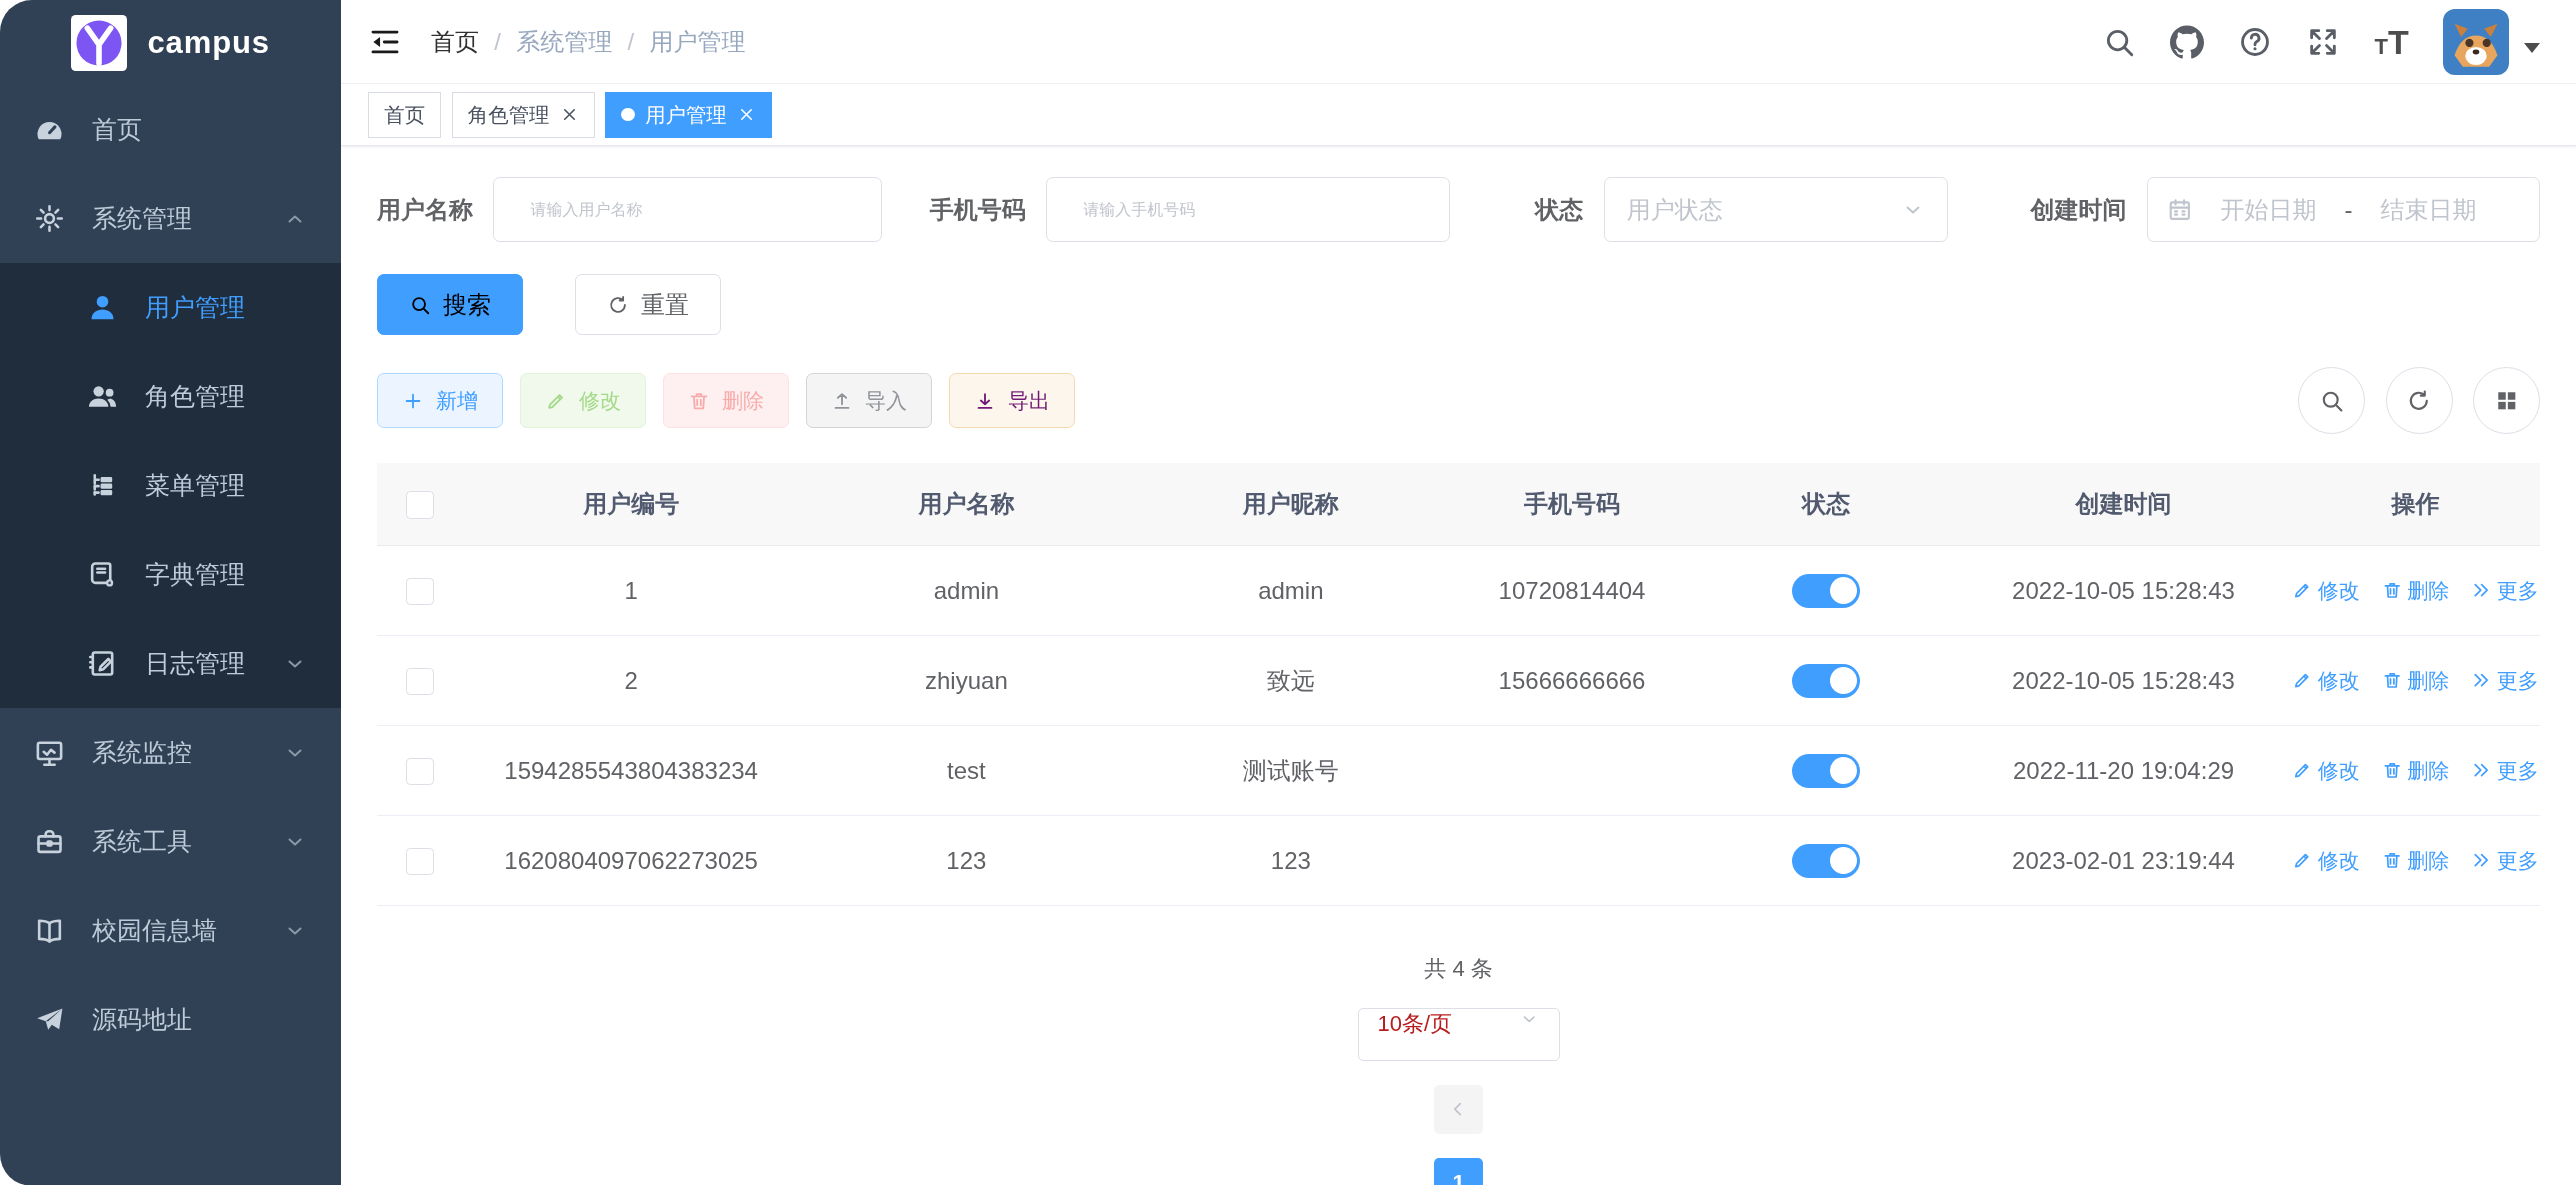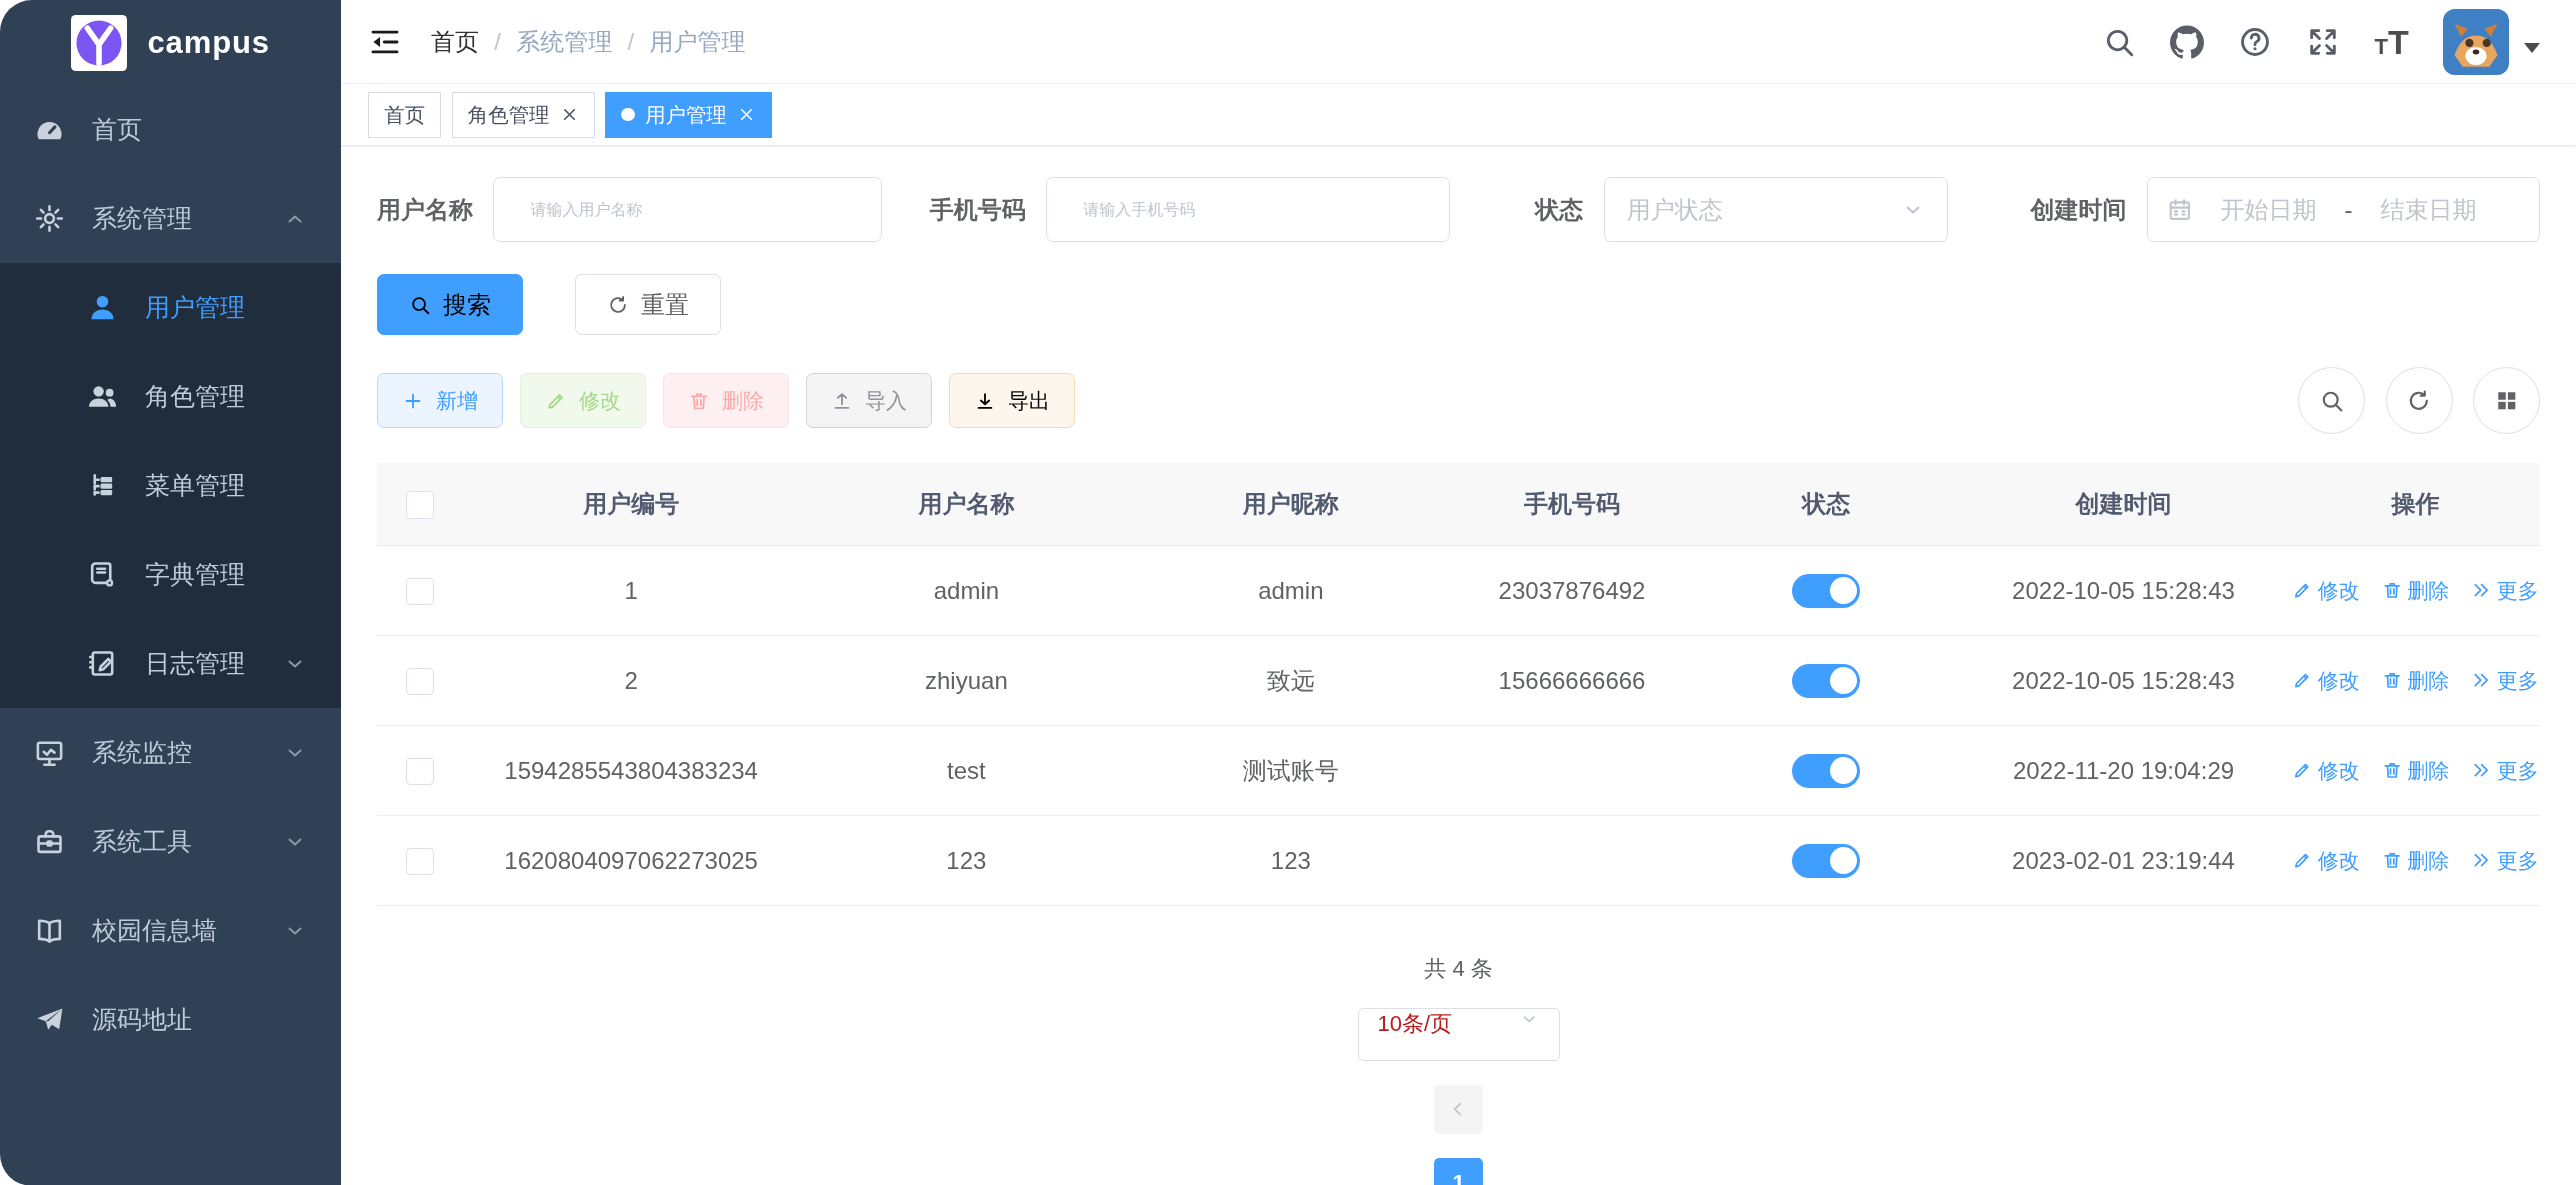--- a/index.html
+++ b/index.html
@@ -72,21 +72,21 @@
   .btn-primary{background:#409EFF;border-color:#409EFF;color:#000000;}
   .btn-default{background:#fff;border-color:#dcdfe6;color:#606266;margin-left:30px;}
   .btn-lg{height:61px;padding:0 31px;font-size:24px;}
   .btn-sm{height:55px;padding:0 24px;font-size:21px;}
   .actions-row{display:flex;align-items:center;margin-bottom:29px;}
   .actions-left{display:flex;gap:17px;}
   .btn-plain-primary{background:#ecf5ff;border-color:#b3d8ff;color:#409EFF;}
   .btn-plain-success{background:#f0f9eb;border-color:#e1f3d8;color:#a4da89;}
   .btn-plain-danger{background:#fef0f0;border-color:#fde2e2;color:#f9abab;}
   .btn-plain-info{background:#f4f4f5;border-color:#d3d4d6;color:#909399;}
-  .btn-plain-warning{background:#fdf6ec;border-color:#f5dab1;color:#000000;align-items:center;}
+  .btn-plain-warning{background:#fdf6ec;border-color:#f5dab1;color:#701a75;align-items:center;}
   .actions-right{margin-left:auto;display:flex;gap:20.4px;}
   .circle-btn{width:65px;height:65px;border-radius:50%;border:0.9px solid #dcdfe6;background:#fff;display:flex;align-items:center;justify-content:center;color:#606266;cursor:pointer;}
   .circle-btn svg{width:25.6px;height:25.6px;}
 
   
   table.user-table{width:100%;border-collapse:collapse;table-layout:fixed;}
   .user-table thead th{background:#f8f8f9;height:80px;font-size:24px;color:#515a6e;font-weight:bold;text-align:center;border-bottom:0.9px solid #e8eaec;}
   .user-table tbody td{height:87px;font-size:24px;color:#606266;text-align:center;border-bottom:0.9px solid #ebeef5;background:#fff;}
   .checkbox{display:inline-block;width:25.6px;height:25.6px;border:1.7px solid #dcdfe6;border-radius:4.3px;background:#fff;cursor:pointer;vertical-align:middle;}
   .switch{display:inline-block;width:68px;height:34px;border-radius:17px;background:#409EFF;position:relative;cursor:pointer;vertical-align:middle;}
@@ -513,21 +513,21 @@
             <th>创建时间</th>
             <th>操作</th>
           </tr>
         </thead>
         <tbody>
           <tr>
             <td><span class="checkbox"></span></td>
             <td>1</td>
             <td>admin</td>
             <td>admin</td>
-            <td>23037876492</td>
+            <td>10720814404</td>
             <td><span class="switch"><span class="knob"></span></span></td>
             <td>2022-10-05 15:28:43</td>
             <td>
                 <span class="row-actions">
               <span class="link-btn">
                     <svg viewBox="0 0 24 24" width="20.4" height="20.4">
                       <use href="#i-pencil"></use>
                     </svg>
                     <span>修改</span>
                   </span>

